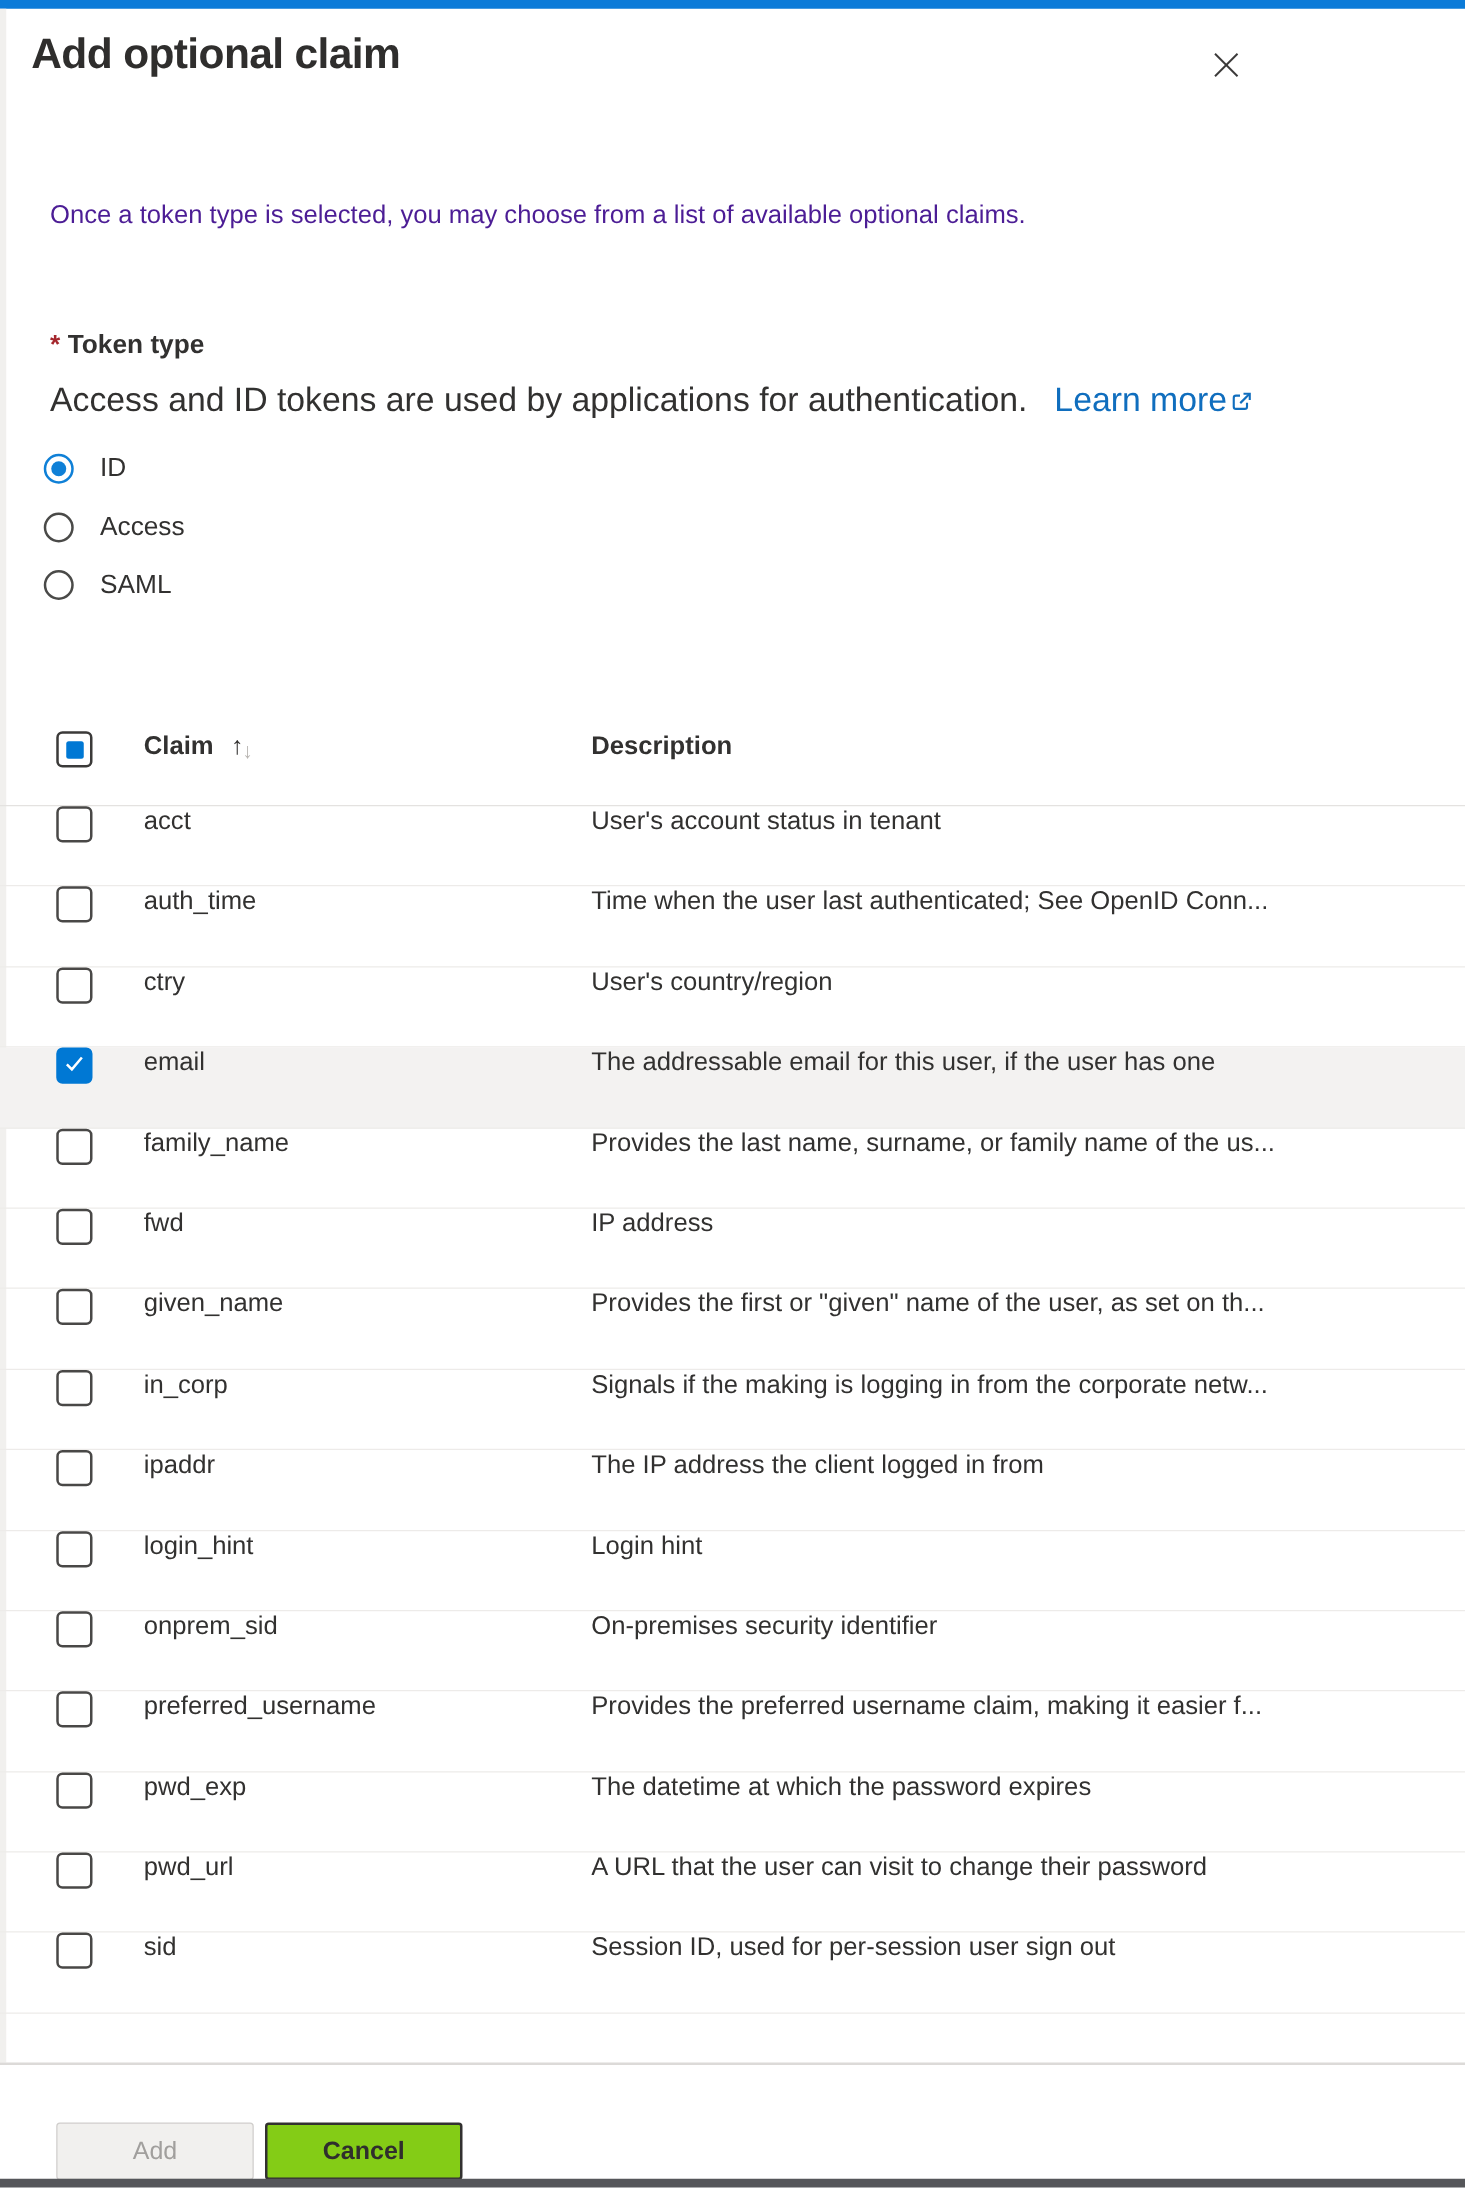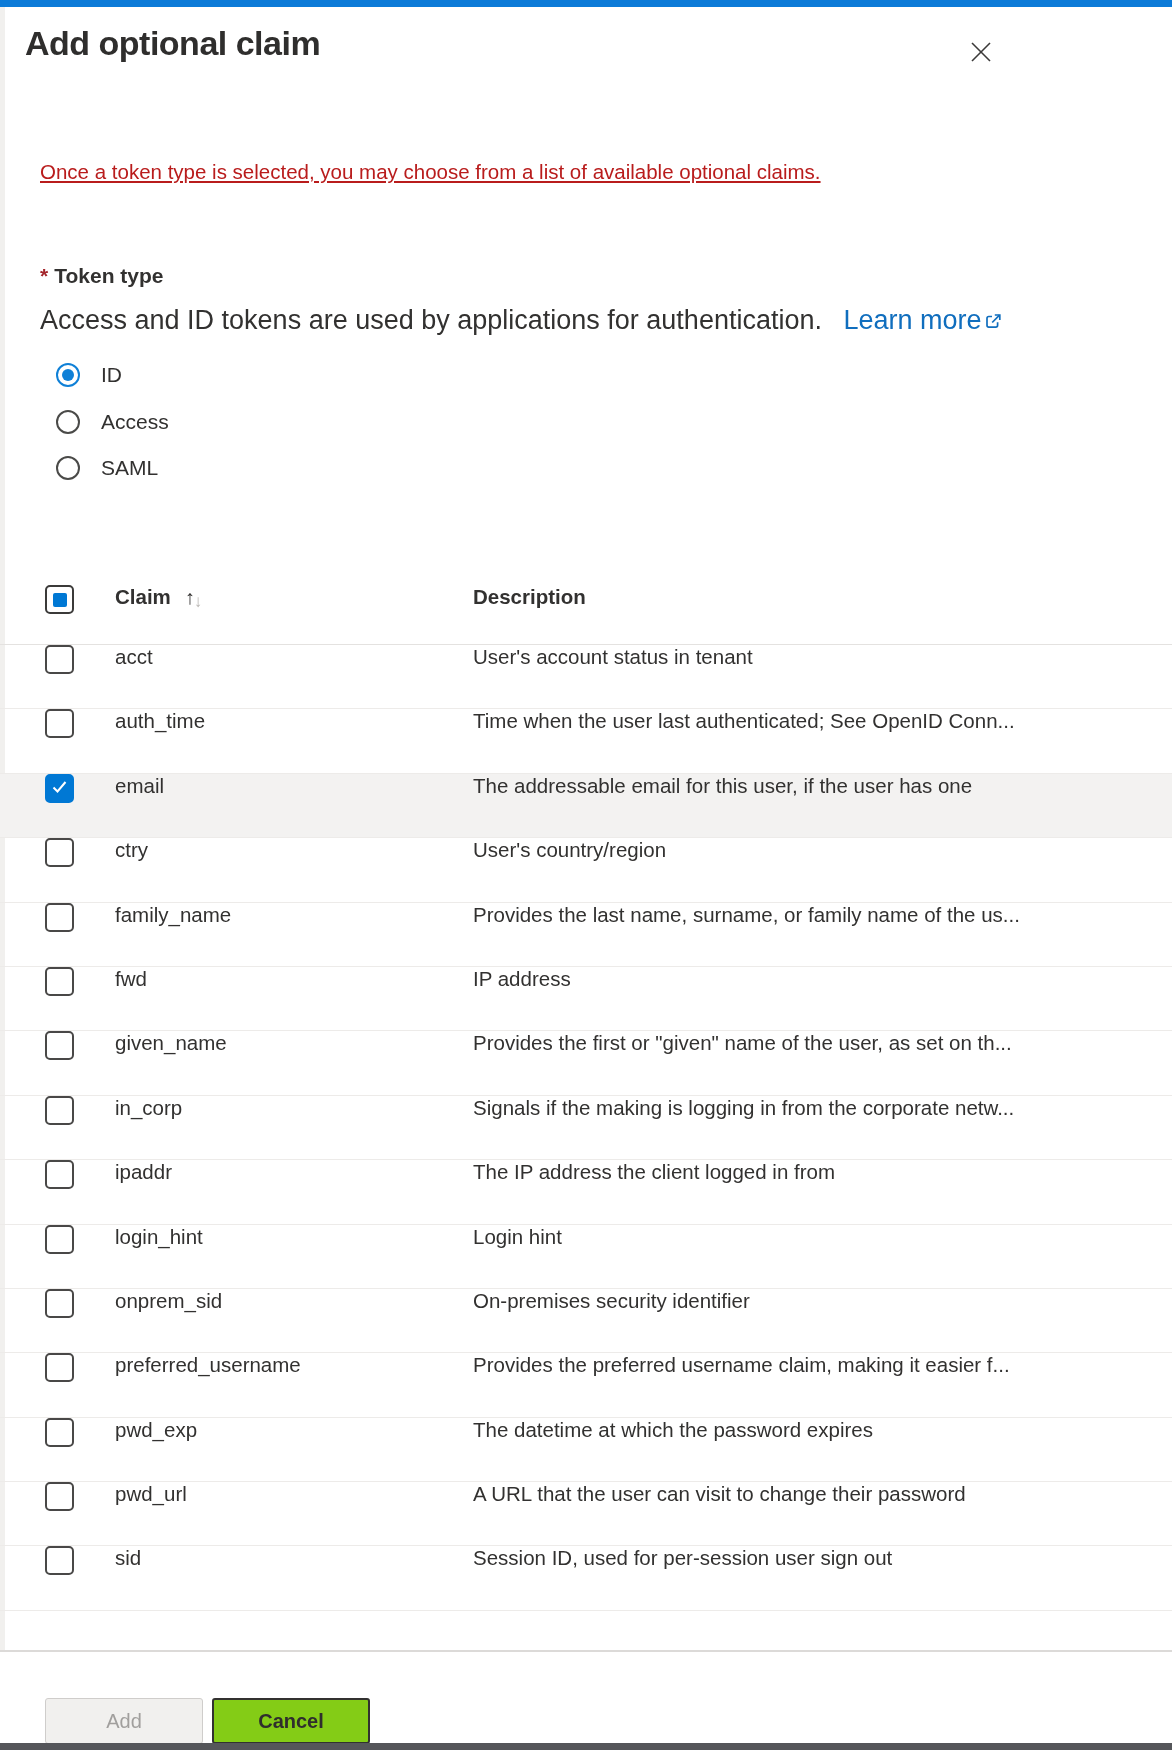--- a/index.html
+++ b/index.html
@@ -11,29 +11,29 @@
   }
   .top-accent { position:absolute; top:0; left:0; width:1172px; height:7px; background:#0c7bd8; }
   .left-edge  { position:absolute; top:7px; left:0; width:5px; height:1643px; background:#f1f0ee; }
   .bottom-bar { position:absolute; bottom:0; left:0; width:1172px; height:7px; background:#55565a; }
 
   .title-row { position:absolute; top:24px; left:25px; right:40px; }
   .page-title { font-size:34px; font-weight:700; letter-spacing:-0.5px; color:#2f2e2d; }
   .close-btn { position:absolute; left:934px; top:8px; width:44px; height:44px;
                display:flex; align-items:center; justify-content:center; cursor:pointer; }
 
-  .intro { position:absolute; top:160px; left:40px; font-size:20.5px; color:#b91c1c;text-decoration:underline; }
+  .intro { position:absolute; top:160px; left:40px; font-size:20.5px; color:#4c1d95; }
 
   .token-label { position:absolute; top:264px; left:40px; font-size:21px; font-weight:700; }
   .token-label .req { color:#a4262c; font-weight:700; margin-right:6px; }
   .token-desc { position:absolute; top:305px; left:40px; font-size:27px; }
   .learn-more { color:#106ebe; text-decoration:none; margin-left:14px; cursor:pointer; }
   .ext-icon { display:inline-block; vertical-align:-2px; margin-left:2px; }
 
-  .radio-group { position:absolute; top:352px; left:56px; }
+  .radio-group { position:absolute; top:352px; left:35px; }
   .radio-row { display:flex; align-items:center; height:46.5px; cursor:pointer; }
   .radio-outer { width:24px; height:24px; border-radius:50%; border:2px solid #4a4a48;
                  display:flex; align-items:center; justify-content:center; background:#fff; }
   .radio-row.selected .radio-outer { border-color:#0f80d7; }
   .radio-dot { width:12px; height:12px; border-radius:50%; background:transparent; }
   .radio-row.selected .radio-dot { background:#0f80d7; }
   .radio-label { margin-left:21px; font-size:21px; }
 
   .claims-table { position:absolute; top:585px; left:0; width:1172px; }
   .t-row { display:flex; align-items:flex-start; height:64.4px; padding-left:45px;
@@ -140,44 +140,44 @@
     <div class="cell-claim">acct</div>
     <div class="cell-desc">User's account status in tenant</div>
   </div>
   <div class="t-row">
     <div class="cell-check">
         <div class="checkbox"></div>
       </div>
     <div class="cell-claim">auth_time</div>
     <div class="cell-desc">Time when the user last authenticated; See OpenID Conn...</div>
   </div>
+  <div class="t-row">
+    <div class="cell-check">
+        <div class="checkbox"></div>
+      </div>
+    <div class="cell-claim">ctry</div>
+    <div class="cell-desc">User's country/region</div>
+  </div>
   <div class="t-row selected">
     <div class="cell-check">
       <div class="checkbox checked">
         <span>
           <svg width="19" height="19" viewBox="0 0 19 19">
               <path d="M3.5 10.5 L7.5 14.5 L15.5 5" stroke="#ffffff" stroke-width="2" fill="none"></path>
             </svg>
         </span>
       </div>
     </div>
     <div class="cell-claim">email</div>
     <div class="cell-desc">The addressable email for this user, if the user has one</div>
   </div>
   <div class="t-row">
     <div class="cell-check">
         <div class="checkbox"></div>
       </div>
-    <div class="cell-claim">ctry</div>
-    <div class="cell-desc">User's country/region</div>
-  </div>
-  <div class="t-row">
-    <div class="cell-check">
-        <div class="checkbox"></div>
-      </div>
     <div class="cell-claim">family_name</div>
     <div class="cell-desc">Provides the last name, surname, or family name of the us...</div>
   </div>
   <div class="t-row">
     <div class="cell-check">
         <div class="checkbox"></div>
       </div>
     <div class="cell-claim">fwd</div>
     <div class="cell-desc">IP address</div>
   </div>

